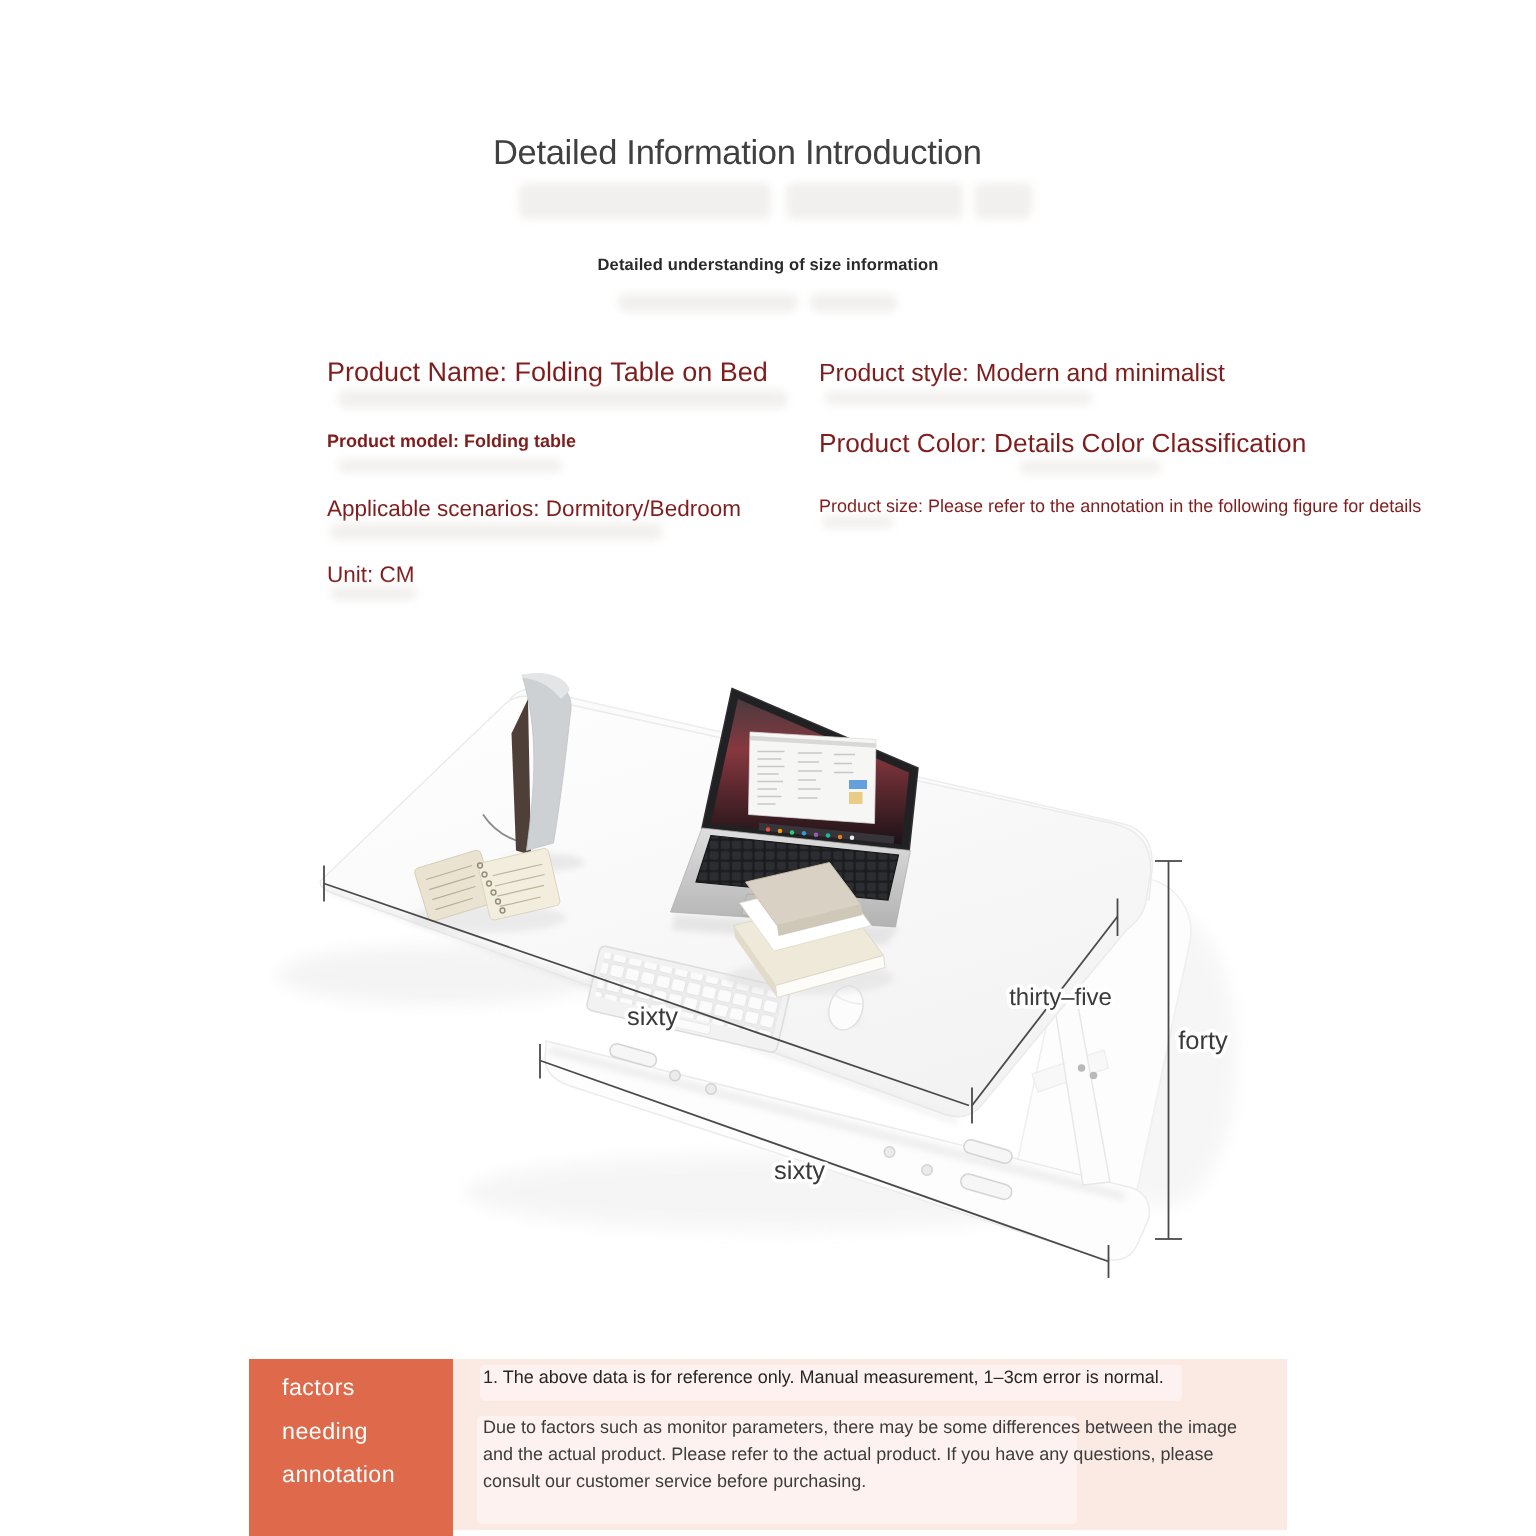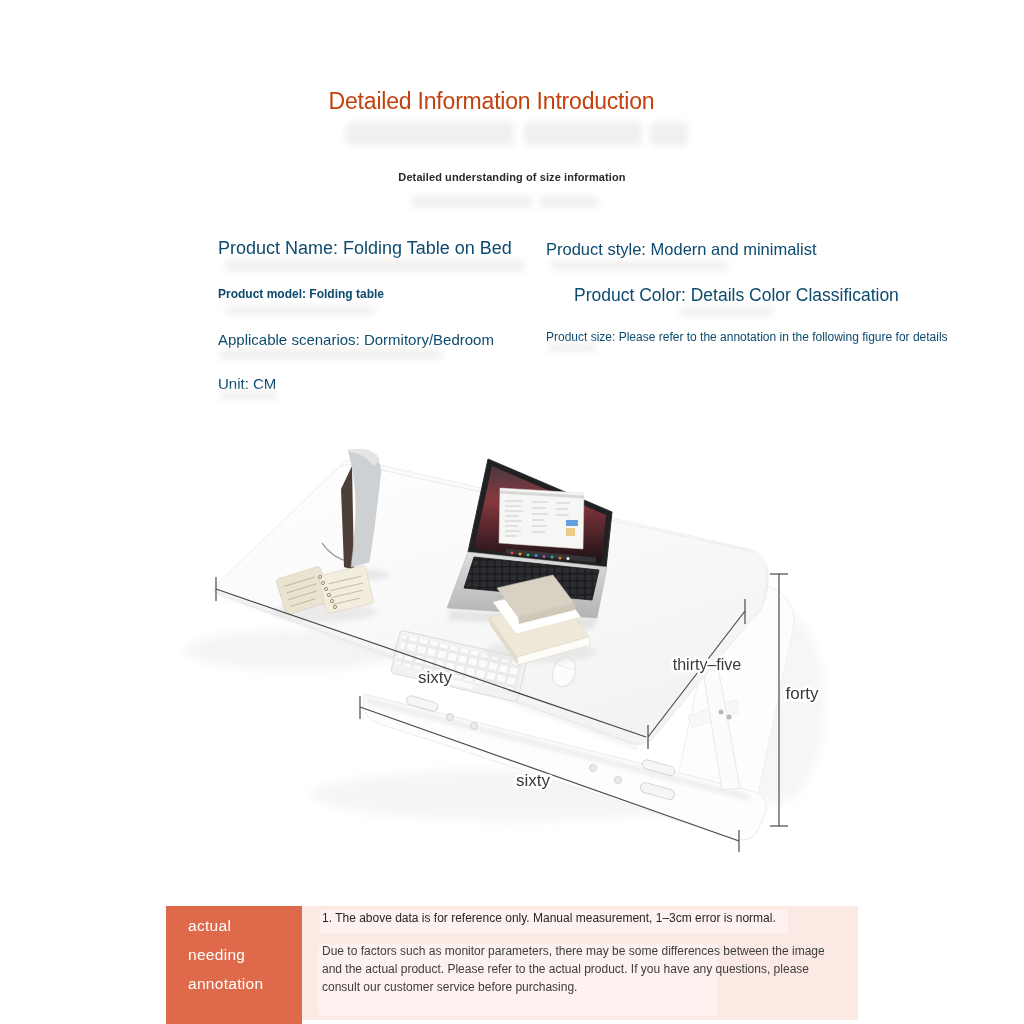--- a/index.html
+++ b/index.html
@@ -3,34 +3,34 @@
 <meta charset="utf-8">
 <style>
   html,body{margin:0;padding:0;}
   body{
     position:relative;width:1024px;height:1024px;background:#ffffff;
     font-family:"Liberation Sans",sans-serif;overflow:hidden;color:#2f2f2f;
   }
   .abs{position:absolute;}
   .title{
     left:0;top:88px;width:983px;text-align:center;
-    font-size:23px;letter-spacing:-0.2px;color:#c2410c;font-weight:400;
+    font-size:23px;letter-spacing:-0.2px;color:#404040;font-weight:400;
   }
   .subtitle{
     left:0;top:171px;width:1024px;text-align:center;
     font-size:11px;color:#2a2a2a;font-weight:700;letter-spacing:0.1px;
   }
   .ghost{position:absolute;background:#f2f0ee;border-radius:5px;filter:blur(3px);}
-  .info-item{position:absolute;white-space:nowrap;color:#0c4a6e;}
+  .info-item{position:absolute;white-space:nowrap;color:#7f1d1d;}
   .l1{left:218px;top:238px;font-size:18px;}
   .l2{left:218px;top:287px;font-size:12px;font-weight:bold;}
   .l3{left:218px;top:331px;font-size:15px;}
   .l4{left:218px;top:375px;font-size:15px;}
   .r1{left:546px;top:240px;font-size:16.5px;}
-  .r2{left:546px;top:285px;font-size:17.5px;margin-left:28px;}
+  .r2{left:546px;top:285px;font-size:17.5px;}
   .r3{left:546px;top:330px;font-size:12px;}
   .notice-label{
     left:166px;top:906px;width:136px;height:118px;background:#df6a4b;
     box-sizing:border-box;padding:12px 0 0 22px;color:#ffffff;
   }
   .notice-label div{font-size:15.5px;line-height:16px;margin-bottom:13px;letter-spacing:0.3px;}
   .notice-band{left:302px;top:906px;width:556px;height:114px;background:#fbe9e3;}
   .pink-ghost{position:absolute;background:rgba(255,255,255,0.42);border-radius:3px;}
   .notice-line1{
     left:322px;top:911px;width:700px;font-size:12px;color:#262626;white-space:nowrap;
@@ -259,21 +259,21 @@
         <path d="M739,830 L739,852"></path>
     </g>
   </g>
   <text class="dim-label" x="435" y="683" text-anchor="middle">sixty</text>
   <text class="dim-label dim-label-sm" x="707" y="670" text-anchor="middle">thirty–five</text>
   <text class="dim-label" x="802" y="699" text-anchor="middle">forty</text>
   <text class="dim-label" x="533" y="786" text-anchor="middle">sixty</text>
 </svg>
 
 <div class="abs notice-label">
-  <div>actual</div>
+  <div>factors</div>
   <div>needing</div>
   <div>annotation</div>
 </div>
 
 <div class="abs notice-band"></div>
 <div class="pink-ghost" style="left:320px;top:910px;width:468px;height:24px;"></div>
 <div class="pink-ghost" style="left:318px;top:944px;width:400px;height:72px;"></div>
 
 <div class="abs notice-line1">1. The above data is for reference only. Manual measurement, 1–3cm error is normal.</div>
 <div class="abs notice-par">Due to factors such as monitor parameters, there may be some differences between the image and the actual product. Please refer to the actual product. If you have any questions, please consult our customer service before purchasing.</div>

